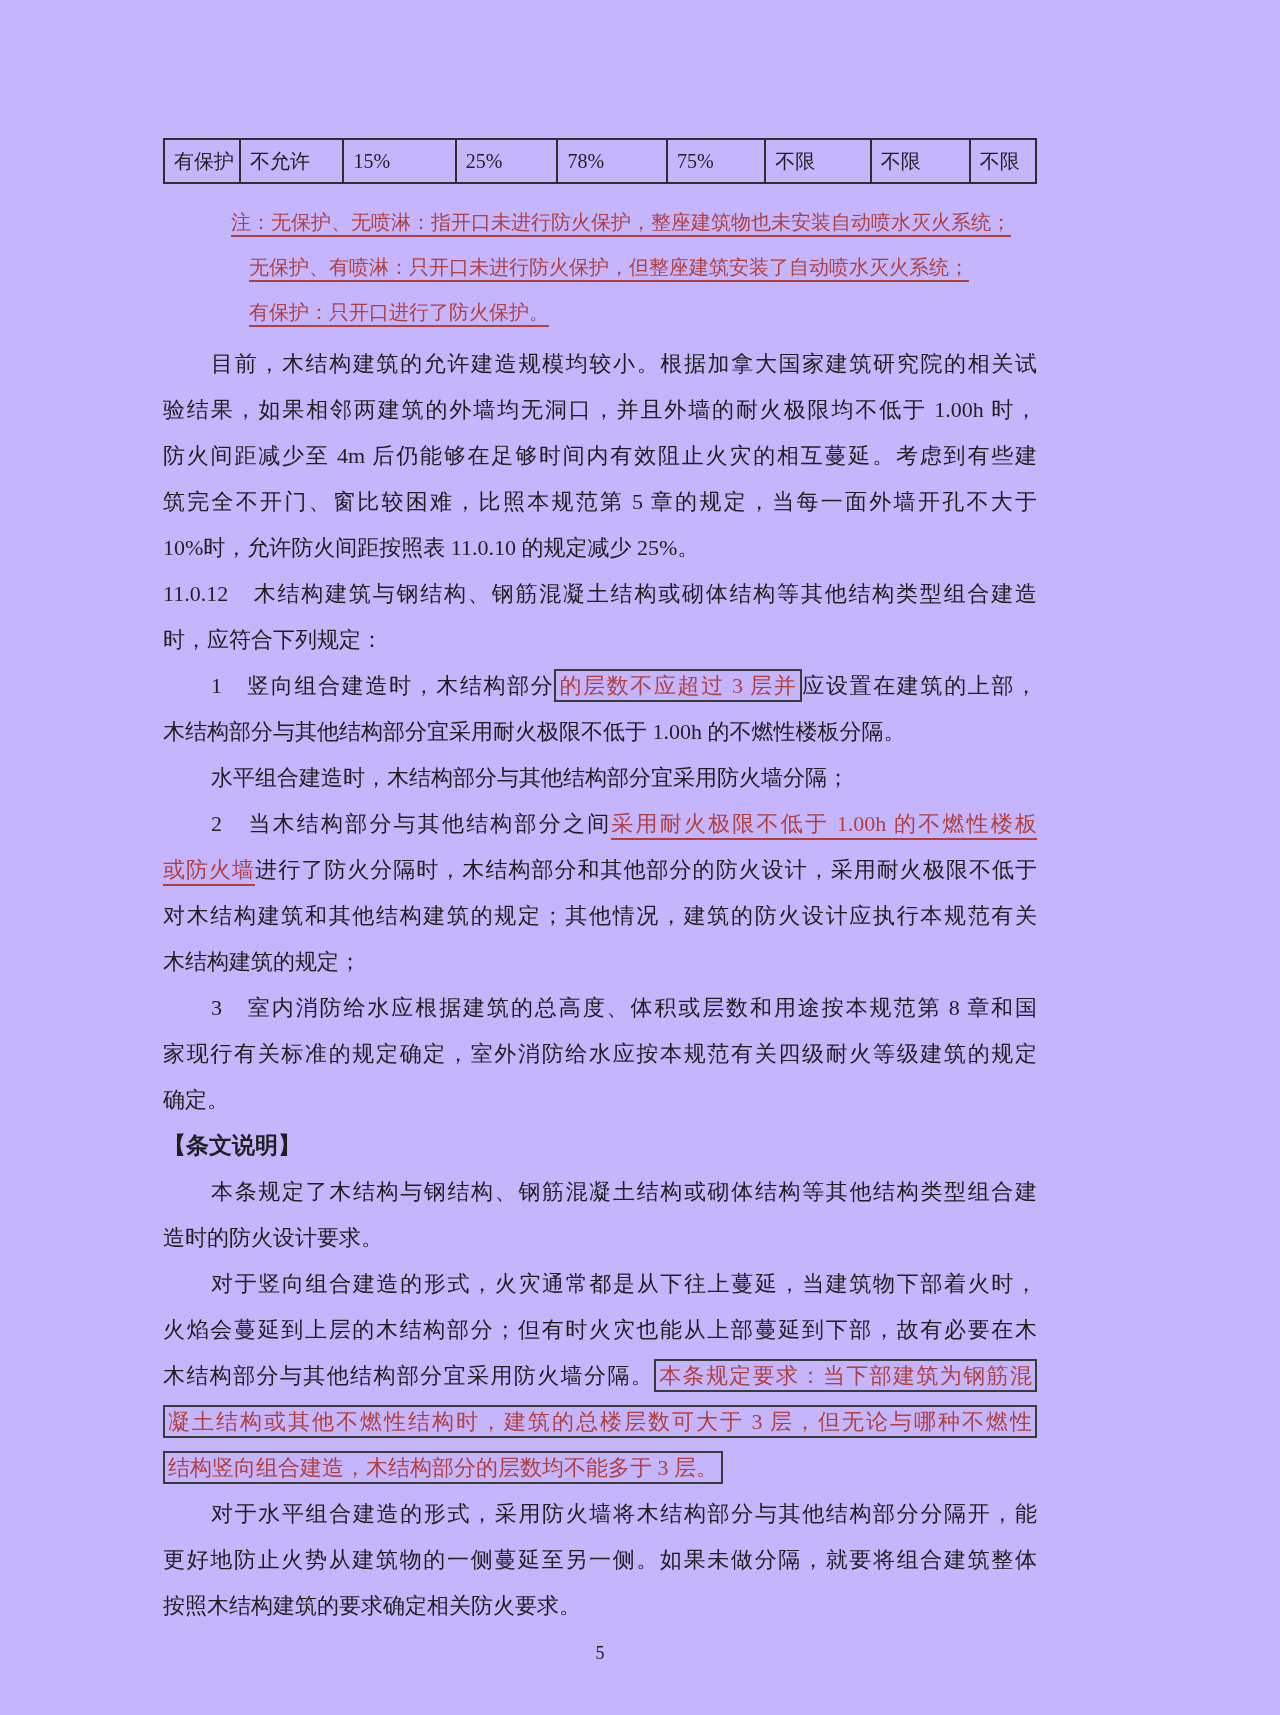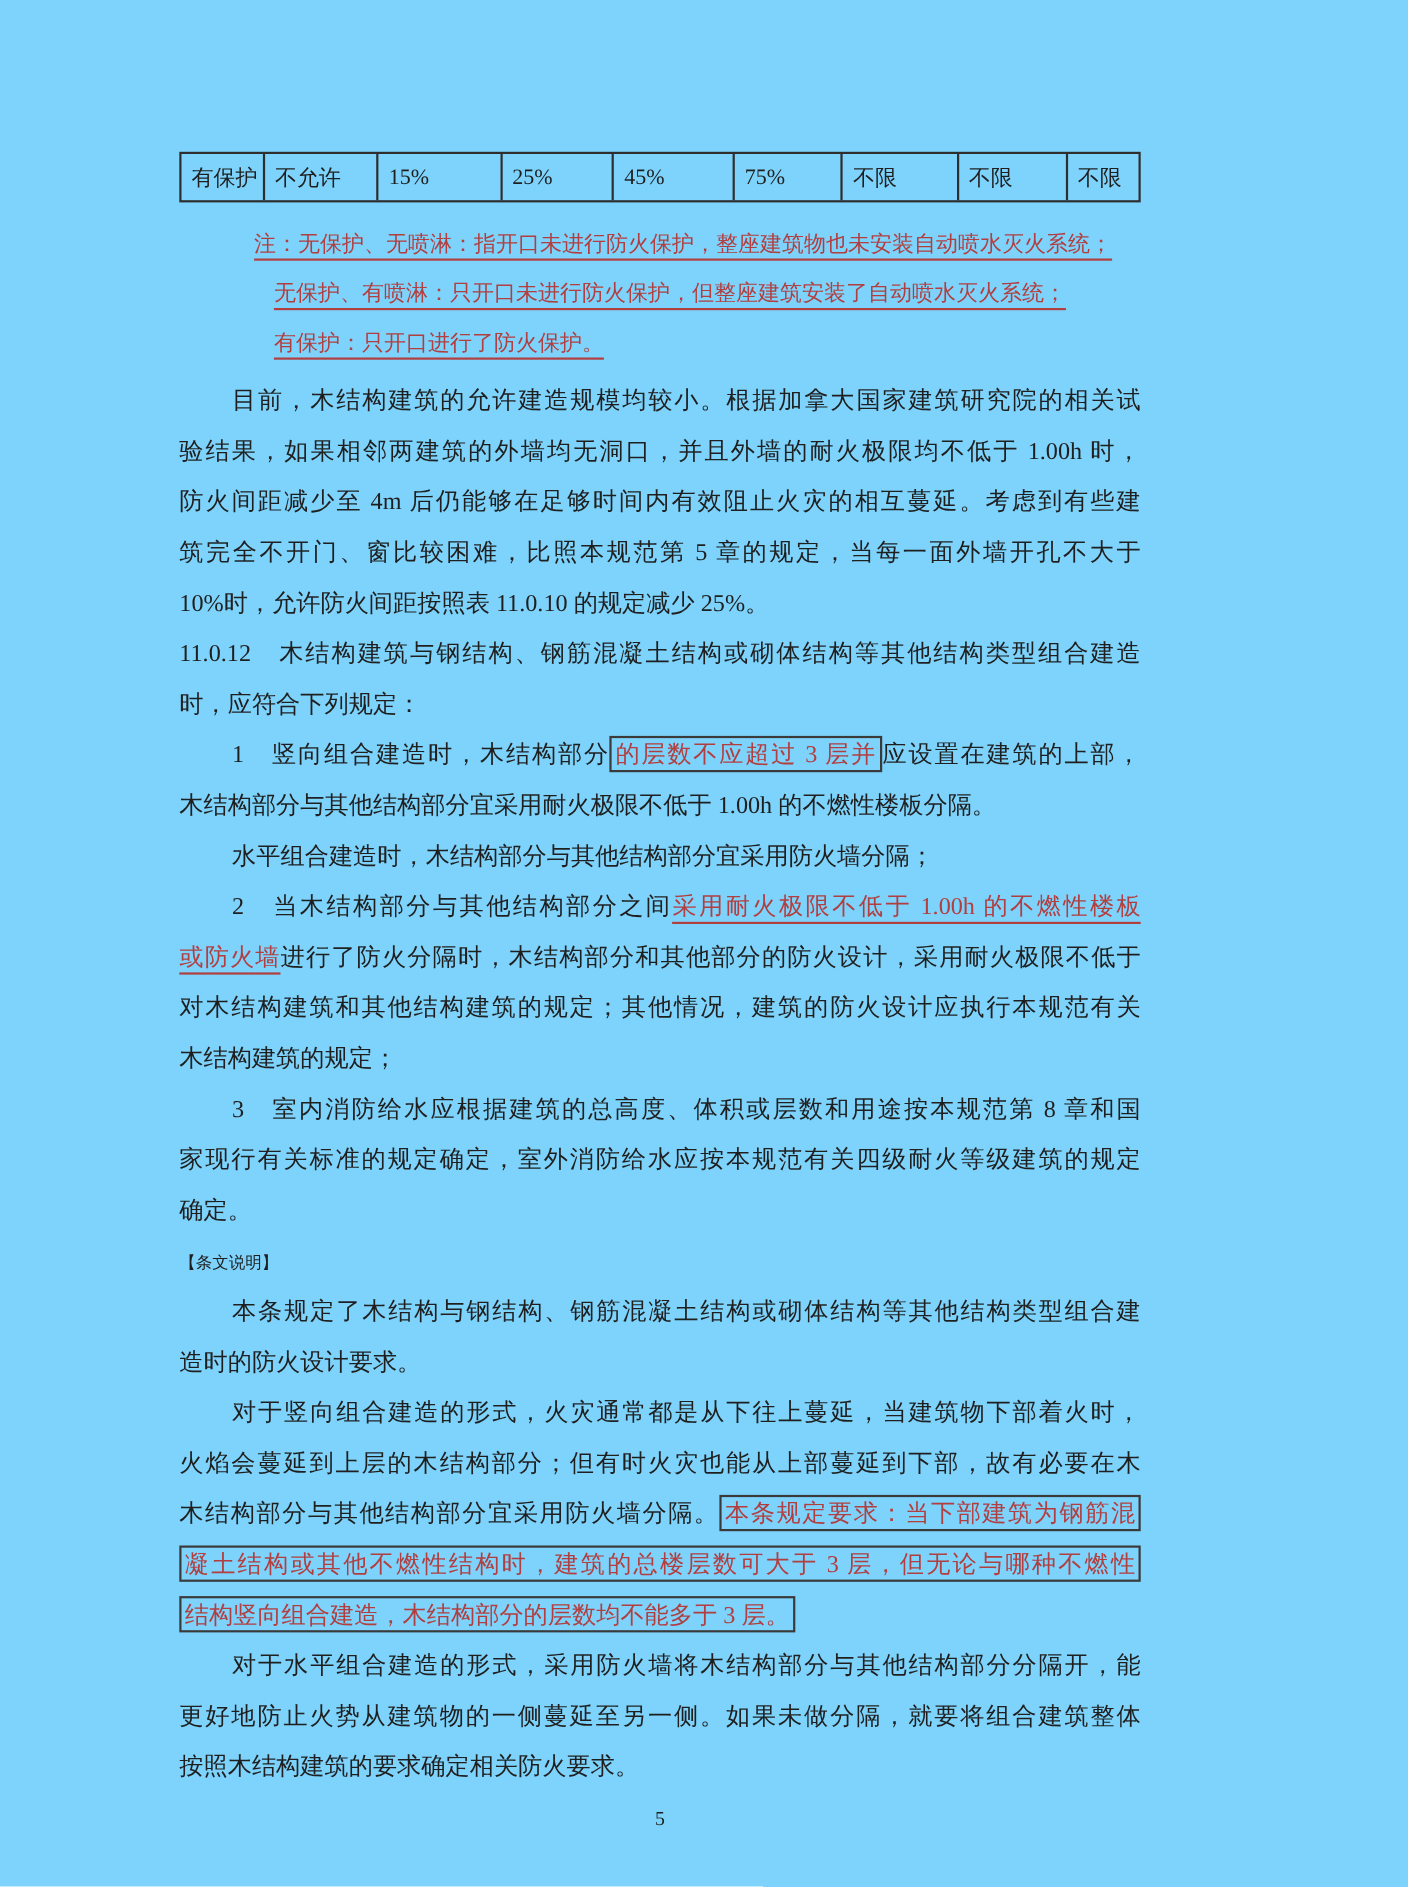--- a/index.html
+++ b/index.html
@@ -5,21 +5,21 @@
   :root {
     --text: #1f1f1f;
     --red: #b23f3f;
     --border: #2e2e2e;
   }
   * { box-sizing: border-box; }
   html, body { margin: 0; padding: 0; background: #ffffff; }
   .page {
     width: 1280px;
     height: 1715px;
-    background: #7dd3fc;
+    background: #c4b5fd;
     position: relative;
     overflow: hidden;
     font-family: "Liberation Serif", "DejaVu Serif", serif;
     color: var(--text);
   }
   .content {
     width: 874px;
     margin-left: 163px;
     padding-top: 138px;
   }
@@ -71,21 +71,21 @@
   .body-text { margin-top: 6px; }
   .line {
     height: 46px;
     line-height: 46px;
     font-size: 22px;
     text-align: justify;
     text-align-last: left;
   }
   .line.fill { text-align-last: justify; }
   .line.bi { padding-left: 48px; }
-  .seg-bold { font-weight: 400; font-size: 15px; }
+  .seg-bold { font-weight: 700; font-size: 23px; }
   .seg-red-box {
     color: var(--red);
     border: 2px solid #3a3a3a;
     padding: 2px 3px;
   }
   .seg-red-underline {
     color: var(--red);
     border-bottom: 2px solid var(--red);
     padding-bottom: 2px;
   }
@@ -102,21 +102,21 @@
 <body>
 
 <div class="page">
   <div class="content">
 
     <div class="spacing-table">
         <div class="tcell">有保护</div>
         <div class="tcell">不允许</div>
         <div class="tcell">15%</div>
         <div class="tcell">25%</div>
-        <div class="tcell">45%</div>
+        <div class="tcell">78%</div>
         <div class="tcell">75%</div>
         <div class="tcell">不限</div>
         <div class="tcell">不限</div>
         <div class="tcell">不限</div>
       </div>
 
     <div class="table-notes">
         <div class="note-line note-indent-1"><span class="note-text">注：无保护、无喷淋：指开口未进行防火保护，整座建筑物也未安装自动喷水灭火系统；</span></div>
         <div class="note-line note-indent-2"><span class="note-text">无保护、有喷淋：只开口未进行防火保护，但整座建筑安装了自动喷水灭火系统；</span></div>
         <div class="note-line note-indent-2"><span class="note-text">有保护：只开口进行了防火保护。</span></div>

